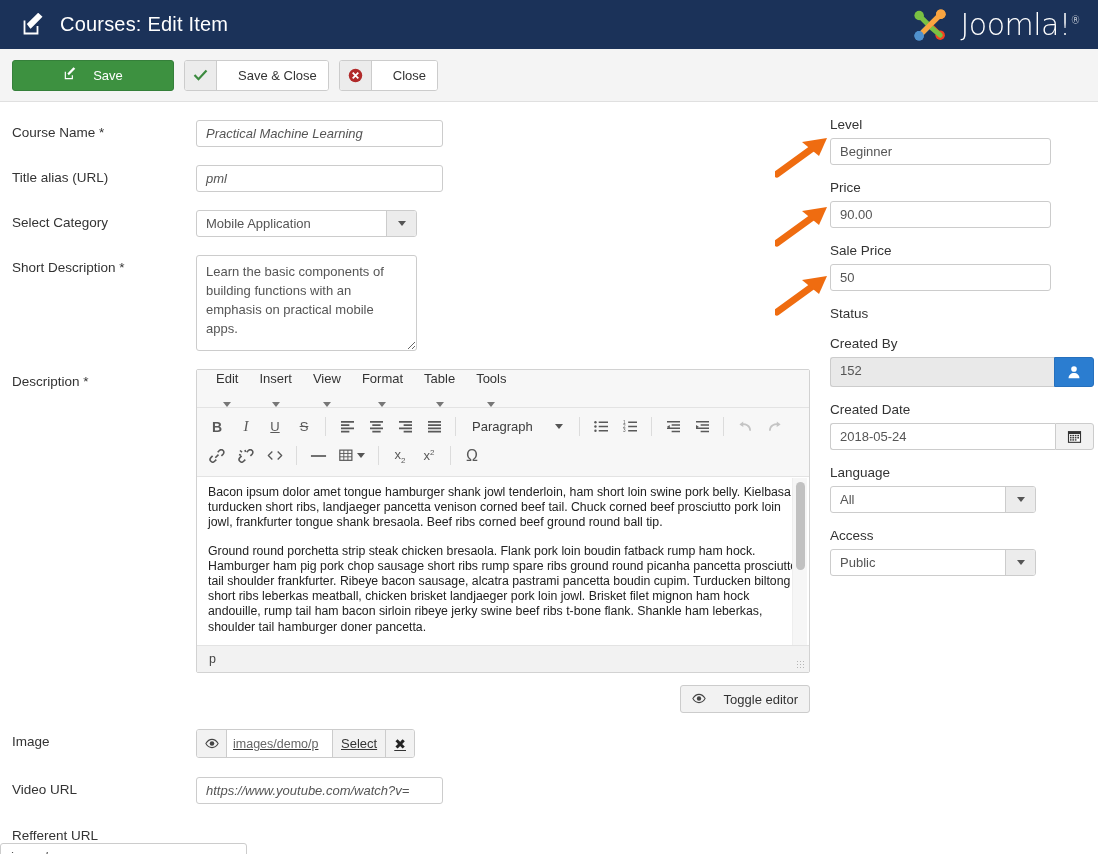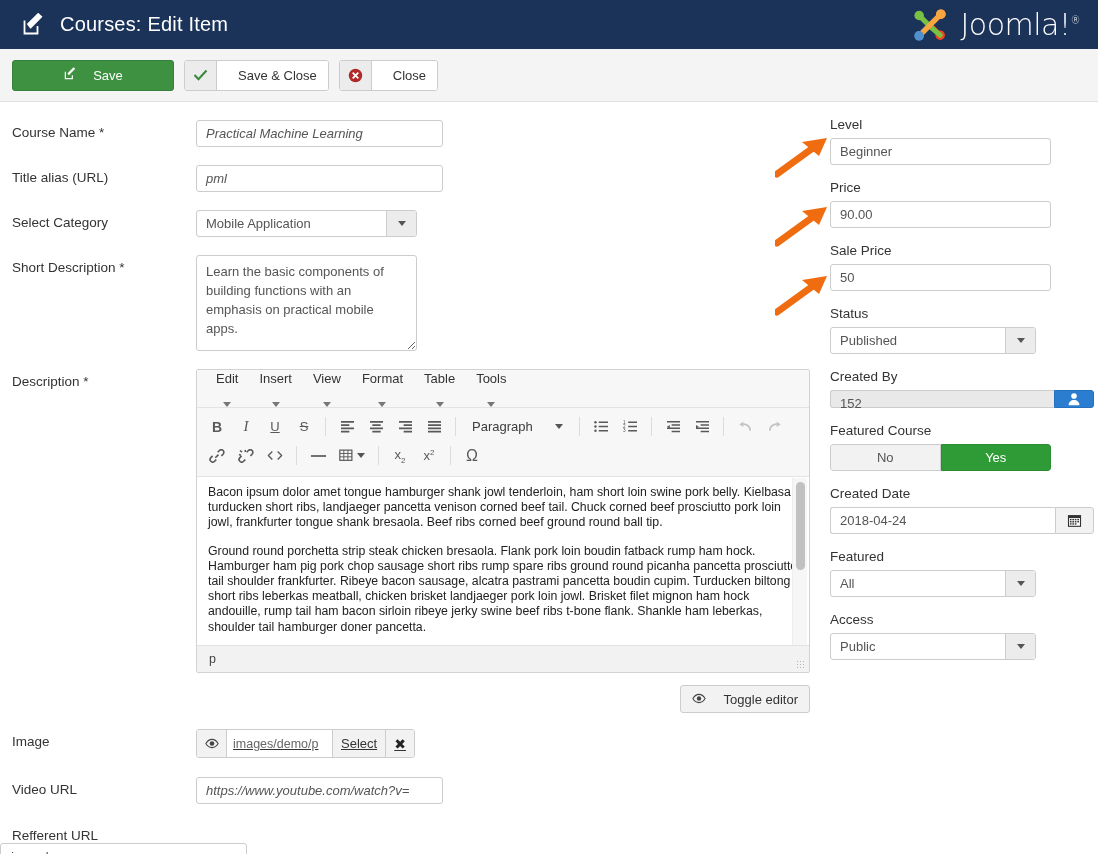--- a/index.html
+++ b/index.html
@@ -156,21 +156,21 @@
   
   .rlabel{font-size:13.5px;color:#333;margin-bottom:6px;}
   .rfield{margin-bottom:15px;}
   .rinp{
     box-sizing:border-box;width:221px;height:27px;border:1px solid #ccc;border-radius:3px;
     padding:0 9px;font-size:13px;color:#555;line-height:25px;background:#fff;
     font-family:inherit;white-space:nowrap;overflow:hidden;
   }
   .rselect{width:206px;}
   .rselect .sv{font-size:13px;}
-  .createdby{display:flex;align-items:stretch;height:18px;width:264px;justify-content:flex-end;}
+  .createdby{display:flex;align-items:stretch;height:30px;width:264px;justify-content:flex-end;}
   .createdby .cb-val{
     flex:1;box-sizing:border-box;border:1px solid #ccc;border-right:none;border-radius:3px 0 0 3px;
     background:#e9e9e9;padding:0 9px;line-height:25px;font-size:13px;color:#555;
   }
   .createdby .cb-btn{
     width:38px;background:#2b7dd0;border:1px solid #2670bd;border-radius:0 3px 3px 0;
     display:flex;align-items:center;justify-content:center;color:#fff;cursor:pointer;
   }
   .toggle2{display:flex;width:221px;height:27px;border-radius:3px;overflow:hidden;}
   .toggle2 .t-off{
@@ -545,53 +545,40 @@
       <div class="rinp">90.00</div>
     </div>
 
     <div class="rfield">
       <div class="rlabel">Sale Price</div>
       <div class="rinp">50</div>
     </div>
 
     <div class="rfield">
       <div class="rlabel">Status</div>
-      <div class="selectbox rselect">
-        <span class="sv">Published</span>
-        <span class="sarrow">
-            <i class="caret"></i>
-          </span>
-      </div>
     </div>
 
     <div class="rfield">
       <div class="rlabel">Created By</div>
       <div class="createdby">
         <span class="cb-val">152</span>
         <span class="cb-btn">
           <svg width="14" height="14" viewBox="0 0 16 16">
               <circle cx="8" cy="4.6" r="3.2" fill="#fff"></circle>
               <path d="M1.8 15c0-3.6 2.8-5.9 6.2-5.9s6.2 2.3 6.2 5.9z" fill="#fff"></path>
             </svg>
         </span>
       </div>
     </div>
 
-    <div class="rfield">
-      <div class="rlabel">Featured Course</div>
-      <div class="toggle2">
-        <span class="t-off">No</span>
-        <span class="t-on">Yes</span>
-      </div>
-    </div>
 
     <div class="rfield">
       <div class="rlabel">Created Date</div>
       <div class="datefield">
-        <span class="df-val">2018-04-24</span>
+        <span class="df-val">2018-05-24</span>
         <span class="df-btn">
           <svg width="15" height="15" viewBox="0 0 16 16">
               <rect x="1" y="2.2" width="14" height="12.6" fill="#333"></rect>
               <rect x="2.2" y="5.4" width="11.6" height="8.2" fill="#fff"></rect>
               <g fill="#333">
                 <rect x="3.1" y="6.3" width="1.8" height="1.5"></rect>
                 <rect x="5.7" y="6.3" width="1.8" height="1.5"></rect>
                 <rect x="8.3" y="6.3" width="1.8" height="1.5"></rect>
                 <rect x="11" y="6.3" width="1.8" height="1.5"></rect>
                 <rect x="3.1" y="8.6" width="1.8" height="1.5"></rect>
@@ -601,21 +588,21 @@
                 <rect x="3.1" y="10.9" width="1.8" height="1.5"></rect>
                 <rect x="5.7" y="10.9" width="1.8" height="1.5"></rect>
                 <rect x="8.3" y="10.9" width="1.8" height="1.5"></rect>
               </g>
             </svg>
         </span>
       </div>
     </div>
 
     <div class="rfield">
-      <div class="rlabel">Featured</div>
+      <div class="rlabel">Language</div>
       <div class="selectbox rselect">
         <span class="sv">All</span>
         <span class="sarrow">
             <i class="caret"></i>
           </span>
       </div>
     </div>
 
     <div class="rfield">
       <div class="rlabel">Access</div>

